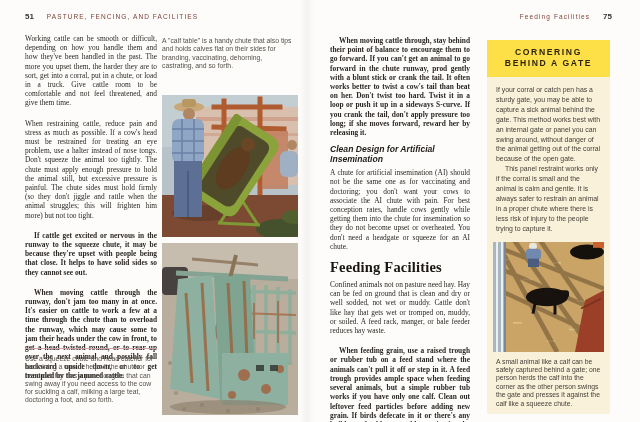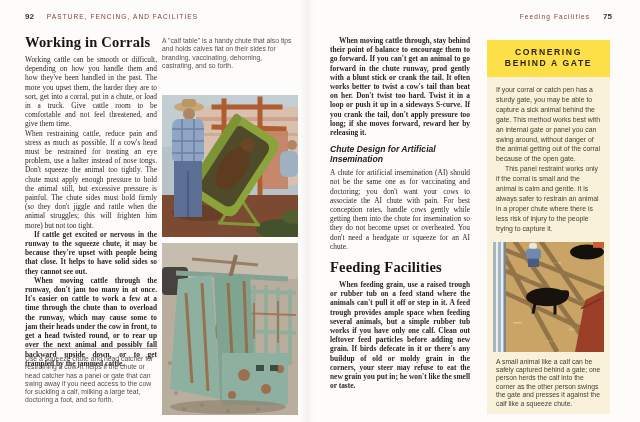--- a/index.html
+++ b/index.html
@@ -19,21 +19,21 @@
   #runhead-right{right:28px;text-align:right;}
   #runhead-right .pagenum{margin-left:10px;text-align:center;}
   
   .col{position:absolute;font-size:7.4px;line-height:9.2px;text-align:justify;}
   #col1{left:25px;top:34px;width:132px;}
   #col3{left:330px;top:36px;width:140px;}
   h1.section{font-family:"Liberation Serif",serif;font-size:14.5px;line-height:16px;font-weight:bold;color:#181512;margin:0 0 5px 0;text-align:left;letter-spacing:.2px;}
   h2.subsection{font-family:"Liberation Sans",sans-serif;font-style:italic;font-weight:bold;font-size:8.6px;line-height:10px;color:#24201c;margin:7px 0 4px 0;text-align:left;}
   .col p{margin:0;}
   .col p.indent{text-indent:9px;font-weight:bold;}
-  .col p + p{margin-top:0;}
+  .col p + p{margin-top:11px;}
   h1.mid{margin-top:8px;}
   
   .caption{font-family:"Liberation Sans",sans-serif;font-size:6.8px;line-height:8.3px;color:#55504a;text-align:left;}
   #caption-left{position:absolute;left:25px;top:348px;width:132px;}
   #caption-left .rule{height:1px;background:#cfa3a3;margin-bottom:6px;}
   #caption-calftable{position:absolute;left:162px;top:37px;width:133px;}
   
   .photo{position:absolute;display:block;}
   #photo-calftable{left:162px;top:95px;width:136px;height:142px;}
   #photo-chute{left:162px;top:243px;width:136px;height:172px;}
@@ -47,30 +47,29 @@
   #photo-corral{margin:4px 6px 0 6px;width:111px;height:132px;}
   #sidebar-caption{padding:6px 9px 6px 9px;font-family:"Liberation Sans",sans-serif;font-size:6.8px;line-height:8.4px;color:#46413a;}
 </style>
 </head>
 <body>
 
 <div id="spread">
   <div id="gutter"></div>
 
   <div class="runhead" id="runhead-left">
-    <span class="pagenum">92</span>
+    <span class="pagenum">51</span>
     <span>PASTURE, FENCING, AND FACILITIES</span>
   </div>
   <div class="runhead" id="runhead-right">
     <span>Feeding Facilities</span>
     <span class="pagenum">75</span>
   </div>
 
   <div class="col" id="col1">
-    <h1 class="section">Working in Corrals</h1>
     <p>Working cattle can be smooth or difficult, depending on how you handle them and how they've been handled in the past. The more you upset them, the harder they are to sort, get into a corral, put in a chute, or load in a truck. Give cattle room to be comfortable and not feel threatened, and give them time.</p>
     <p>When restraining cattle, reduce pain and stress as much as possible. If a cow's head must be restrained for treating an eye problem, use a halter instead of nose tongs. Don't squeeze the animal too tightly. The chute must apply enough pressure to hold the animal still, but excessive pressure is painful. The chute sides must hold firmly (so they don't jiggle and rattle when the animal struggles; this will frighten him more) but not too tight.</p>
     <p class="indent">If cattle get excited or nervous in the runway to the squeeze chute, it may be because they're upset with people being that close. It helps to have solid sides so they cannot see out.</p>
     <p class="indent">When moving cattle through the runway, don't jam too many in at once. It's easier on cattle to work a few at a time through the chute than to overload the runway, which may cause some to jam their heads under the cow in front, to get a head twisted round, or to rear up over the next animal and possibly fall backward upside down, or to get trampled by the jammed cattle.</p>
   </div>
 
   <div id="caption-left">
     <div class="rule"></div>
     <div class="caption">Use a squeeze chute and head catcher for restraining a cow. It helps if the chute or head catcher has a panel or gate that can swing away if you need access to the cow for suckling a calf, milking a large teat, doctoring a foot, and so forth.</div>
   </div>
@@ -182,23 +181,24 @@
         <circle cx="70" cy="152" r="4"></circle>
     </g>
     <rect x="108" y="122" width="8" height="6" fill="#3e4a42"></rect>
     <rect x="94" y="122" width="8" height="6" fill="#3e4a42"></rect>
 
     <ellipse cx="66" cy="164" rx="58" ry="7" fill="#8a7c68" opacity=".6"></ellipse>
   </svg>
 
   <div class="col" id="col3">
     <p class="indent">When moving cattle through, stay behind their point of balance to encourage them to go forward. If you can't get an animal to go forward in the chute runway, prod gently with a blunt stick or crank the tail. It often works better to twist a cow's tail than beat on her. Don't twist too hard. Twist it in a loop or push it up in a sideways S-curve. If you crank the tail, don't apply pressure too long; if she moves forward, reward her by releasing it.</p>
-    <h2 class="subsection">Chute Design for Artificial Insemination</h2>
+    <h2 class="subsection">Clean Design for Artificial Insemination</h2>
     <p>A chute for artificial insemination (AI) should not be the same one as for vaccinating and doctoring; you don't want your cows to associate the AI chute with pain. For best conception rates, handle cows gently while getting them into the chute for insemination so they do not become upset or overheated. You don't need a headgate or squeeze for an AI chute.</p>
     <h1 class="section mid">Feeding Facilities</h1>
+    <p>Confined animals not on pasture need hay. Hay can be fed on ground that is clean and dry or well sodded, not wet or muddy. Cattle don't like hay that gets wet or tromped on, muddy, or soiled. A feed rack, manger, or bale feeder reduces hay waste.</p>
     <p class="indent">When feeding grain, use a raised trough or rubber tub on a feed stand where the animals can't pull it off or step in it. A feed trough provides ample space when feeding several animals, but a simple rubber tub works if you have only one calf. Clean out leftover feed particles before adding new grain. If birds defecate in it or there's any buildup of old or moldy grain in the corners, your steer may refuse to eat the new grain you put in; he won't like the smell or taste.</p>
   </div>
 
   <div id="sidebar">
     <div id="sidebar-header">CORNERING BEHIND A GATE</div>
     <div id="sidebar-body">
       <p>If your corral or catch pen has a sturdy gate, you may be able to capture a sick animal behind the gate. This method works best with an internal gate or panel you can swing around, without danger of the animal getting out of the corral because of the open gate.</p>
       <p class="indent">This panel restraint works only if the corral is small and the animal is calm and gentle. It is always safer to restrain an animal in a proper chute where there is less risk of injury to the people trying to capture it.</p>
     </div>
     <svg id="photo-corral" viewBox="0 0 111 132" preserveAspectRatio="none" role="img">

